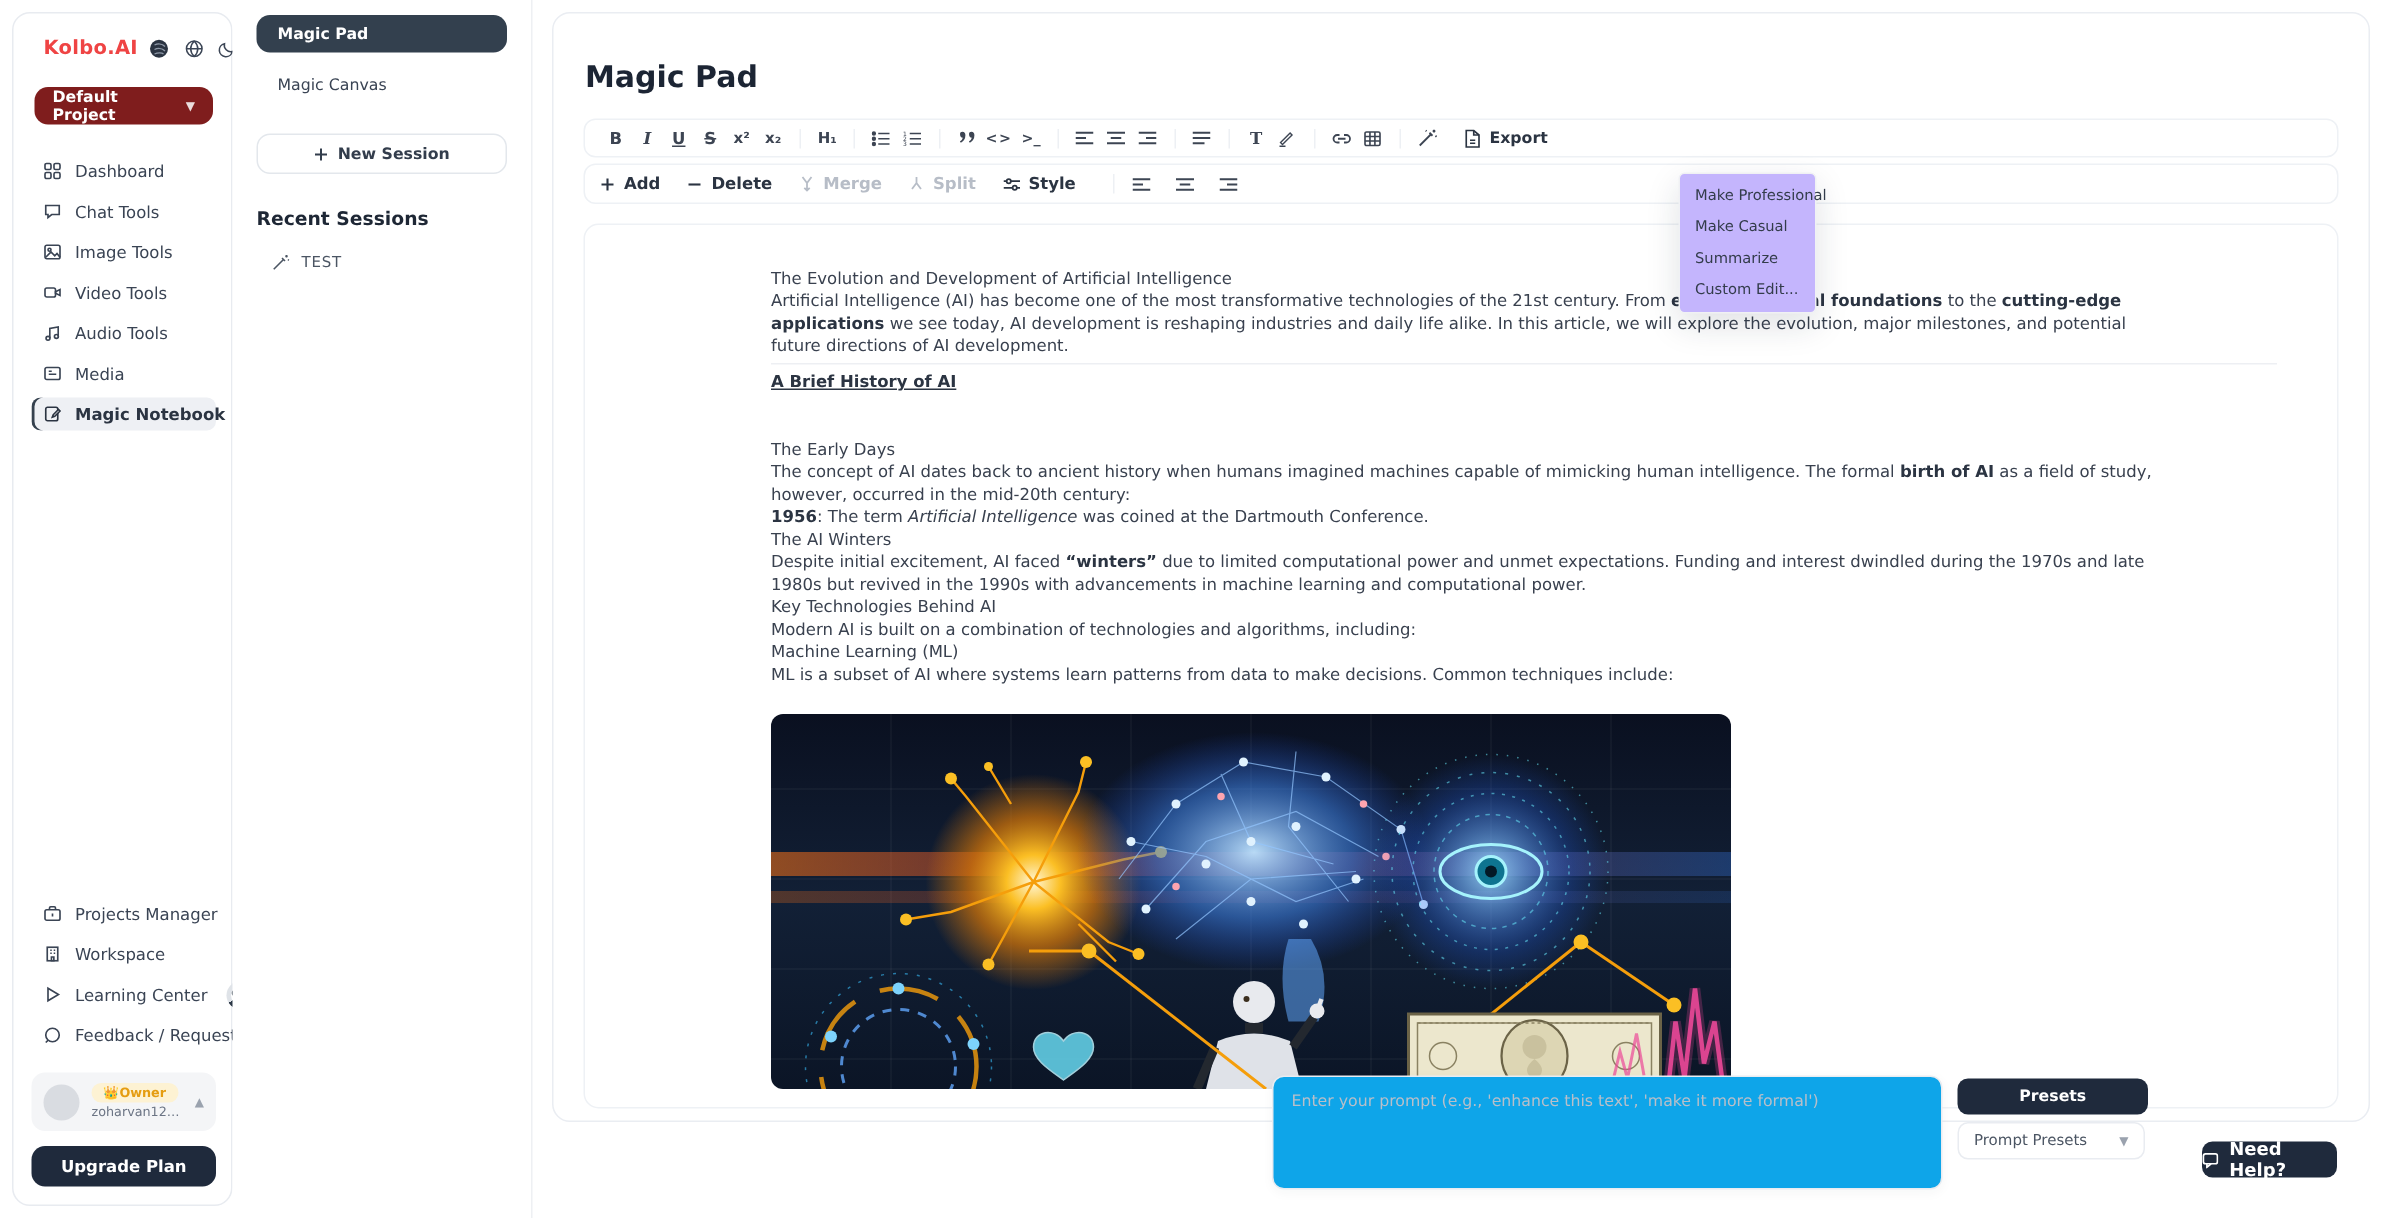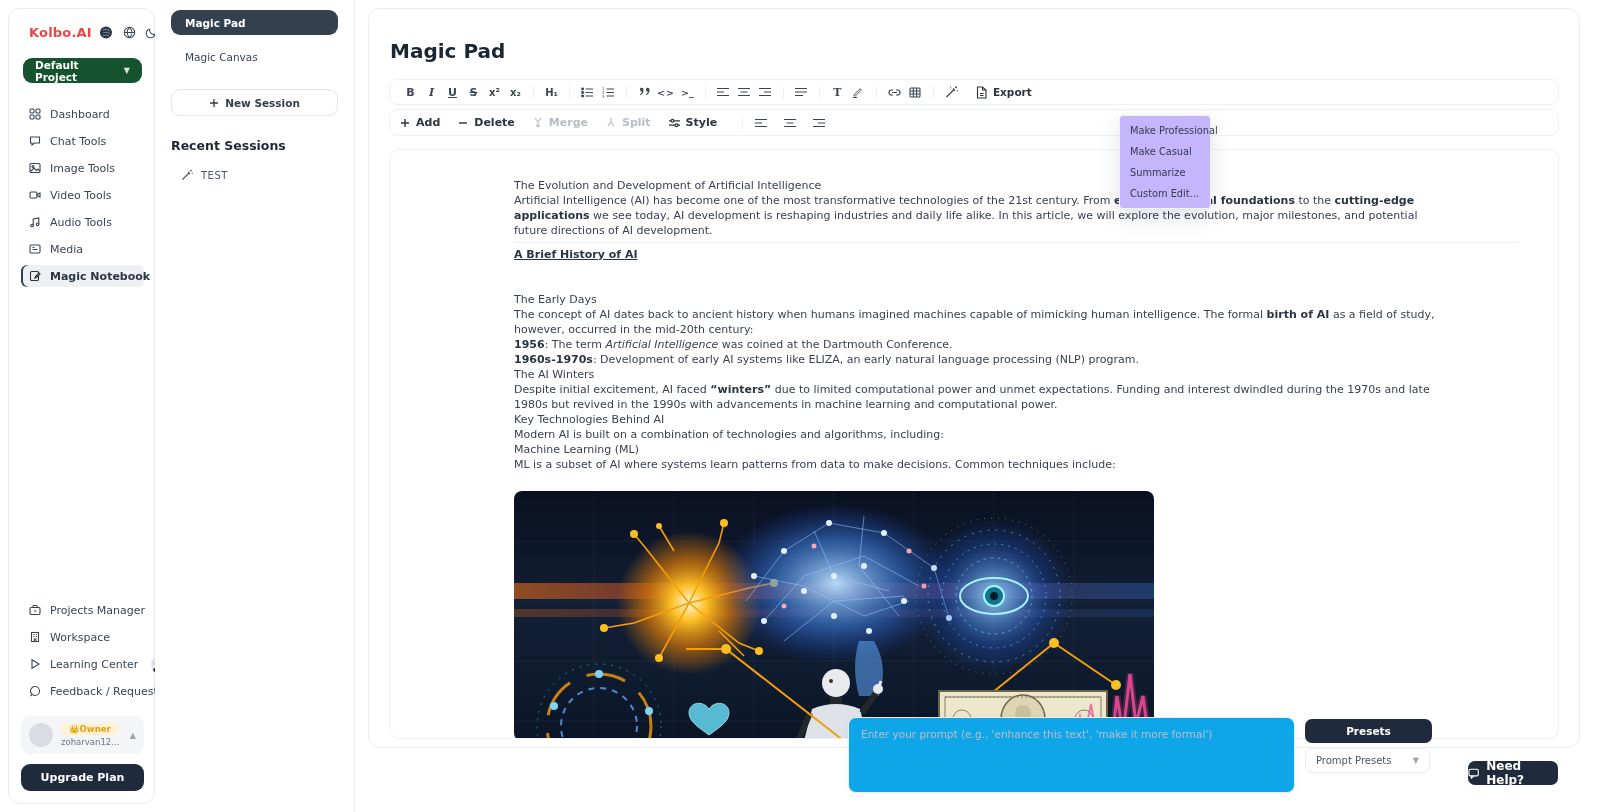--- a/index.html
+++ b/index.html
@@ -7,21 +7,21 @@
   *{box-sizing:border-box;}
   svg{display:block;}
 
   
   .sidebar{position:absolute;left:8px;top:8px;width:147px;height:796px;background:#fff;
     border:1px solid #e8ebf0;border-radius:12px;padding:16px 10px 12px 12px;display:flex;flex-direction:column;}
   .logo-row{display:flex;align-items:center;gap:7px;padding-left:8px;margin-bottom:18px;}
   .logo-text{font-size:13px;font-weight:800;color:#ef4444;letter-spacing:.2px;}
   .logo-mark{font-size:13px;}
   .top-ico{color:#3c4656;margin-left:2px;font-size:12px;cursor:pointer;}
-  .proj-btn{background:#14532d;color:#fff;border-radius:9px;height:25px;display:flex;align-items:center;
+  .proj-btn{background:#7f1d1d;color:#fff;border-radius:9px;height:25px;display:flex;align-items:center;
     justify-content:space-between;padding:0 12px;font-size:10.5px;font-weight:700;cursor:pointer;margin:0 2px 20px 2px;}
   .proj-btn .chev{font-size:8px;opacity:.85;}
   .nav{display:flex;flex-direction:column;gap:5px;}
   .nav-item{display:flex;align-items:center;gap:9px;height:22px;padding:0 8px;border-radius:6px;
     font-size:11px;color:#3a4454;cursor:pointer;white-space:nowrap;}
   .nav-item.active{background:#eef0f4;color:#2b3442;font-weight:600;box-shadow:inset 2px 0 0 #35414e;}
   .nav-item svg{flex:0 0 auto;}
   .sb-spacer{flex:1;}
   .ring{width:19px;height:19px;border-radius:50%;background:conic-gradient(#2b3847 0 66%,#dfe3e8 66% 100%);
     display:flex;align-items:center;justify-content:center;margin-left:4px;flex:0 0 auto;}
@@ -407,21 +407,20 @@
     <div class="doc-content">
       <div id="doc-blocks">
           <div class="doc-p"><span>The Evolution and Development of Artificial Intelligence</span></div>
           <div class="doc-p"><span>Artificial Intelligence (AI) has become one of the most transformative technologies of the 21st century. From </span><span class="b">early theoretical foundations</span><span> to the </span><span class="b">cutting-edge applications</span><span> we see today, AI development is reshaping industries and daily life alike. In this article, we will explore the evolution, major milestones, and potential future directions of AI development.</span></div>
           <div class="doc-divider"></div>
           <div class="doc-p"><span class="b u">A Brief History of AI</span></div>
           <div class="doc-spacer"></div>
           <div class="doc-p"><span>The Early Days</span></div>
           <div class="doc-p"><span>The concept of AI dates back to ancient history when humans imagined machines capable of mimicking human intelligence. The formal </span><span class="b">birth of AI</span><span> as a field of study, however, occurred in the mid-20th century:</span></div>
           <div class="doc-p"><span class="b">1956</span><span>: The term </span><span class="i">Artificial Intelligence</span><span> was coined at the Dartmouth Conference.</span></div>
-          <div class="doc-p"><span class="b">1960s-1970s</span><span>: Development of early AI systems like ELIZA, an early natural language processing (NLP) program.</span></div>
           <div class="doc-p"><span>The AI Winters</span></div>
           <div class="doc-p"><span>Despite initial excitement, AI faced </span><span class="b">“winters”</span><span> due to limited computational power and unmet expectations. Funding and interest dwindled during the 1970s and late 1980s but revived in the 1990s with advancements in machine learning and computational power.</span></div>
           <div class="doc-p"><span>Key Technologies Behind AI</span></div>
           <div class="doc-p"><span>Modern AI is built on a combination of technologies and algorithms, including:</span></div>
           <div class="doc-p"><span>Machine Learning (ML)</span></div>
           <div class="doc-p"><span>ML is a subset of AI where systems learn patterns from data to make decisions. Common techniques include:</span></div>
         </div>
       <div class="doc-image">
         <svg width="640" height="250" viewBox="0 0 640 250" preserveAspectRatio="none">
           <defs>

